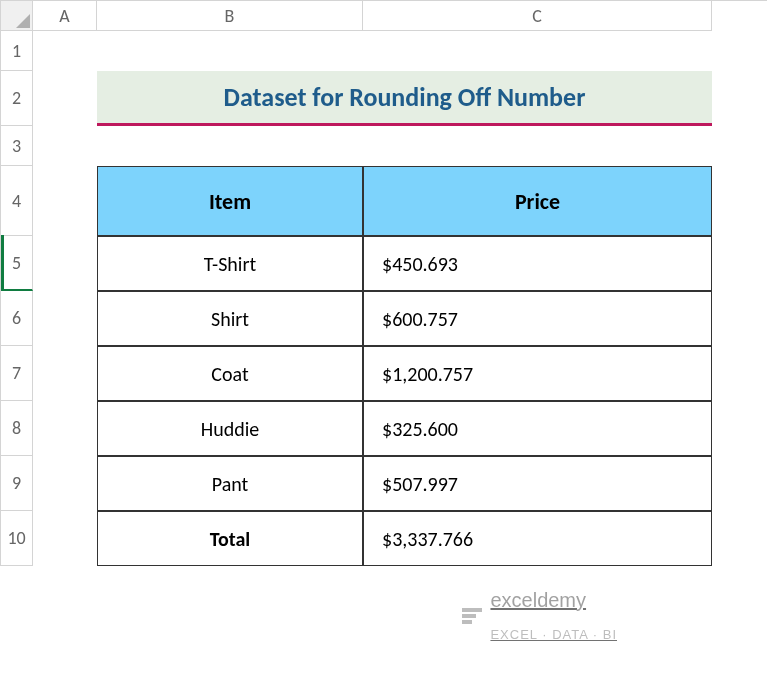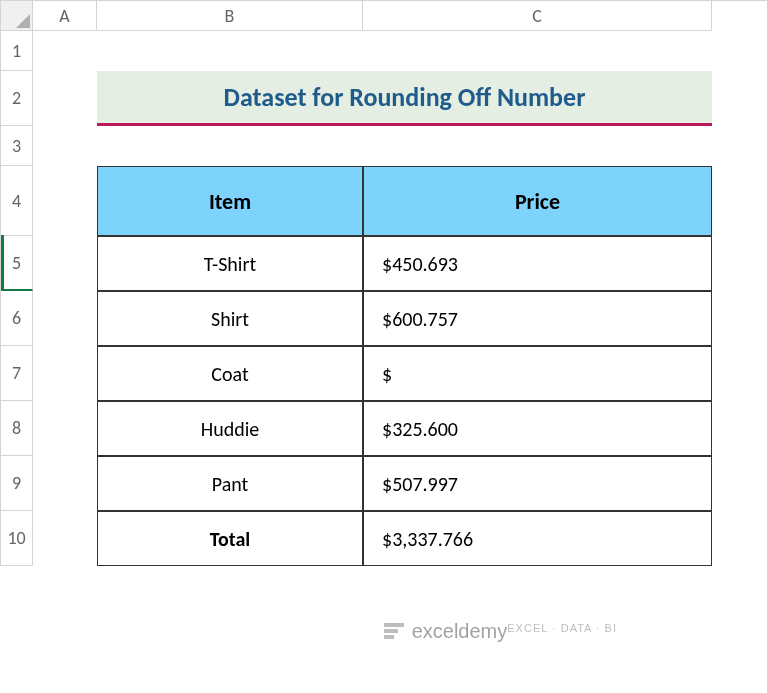--- a/index.html
+++ b/index.html
@@ -149,33 +149,34 @@
       background: #888;
     }
     .watermark-icon span:nth-child(2) {
       width: 14px;
     }
     .watermark-icon span:nth-child(3) {
       width: 10px;
     }
     .watermark-text {
       display: flex;
-      flex-direction: row;
+      flex-direction: column;
       line-height: 1;
+      text-decoration: underline;
     }
     .watermark-main {
       font-size: 20px;
       color: #555;
       font-weight: 400;
     }
     .watermark-sub {
-      font-size: 11px;
+      font-size: 13px;
       color: #888;
       letter-spacing: 1px;
-      margin-top: 2px;
+      margin-top: 18px;
     }
   </style>
 </head>
 <body>
 
 <div class="grid">
 
   <div class="corner"></div>
   <div class="col-header">A</div>
   <div class="col-header">B</div>
@@ -214,20 +215,21 @@
   <div class="price-cell">
     <span class="currency">$</span>
     <span class="amount">600.757</span>
   </div>
 
   <div class="row-header">7</div>
   <div class="cell"></div>
   <div class="data-cell">Coat</div>
   <div class="price-cell">
     <span class="currency">$</span>
+    <span class="amount">1,200.757</span>
   </div>
 
   <div class="row-header">8</div>
   <div class="cell"></div>
   <div class="data-cell">Huddie</div>
   <div class="price-cell">
     <span class="currency">$</span>
     <span class="amount">325.600</span>
   </div>
 

